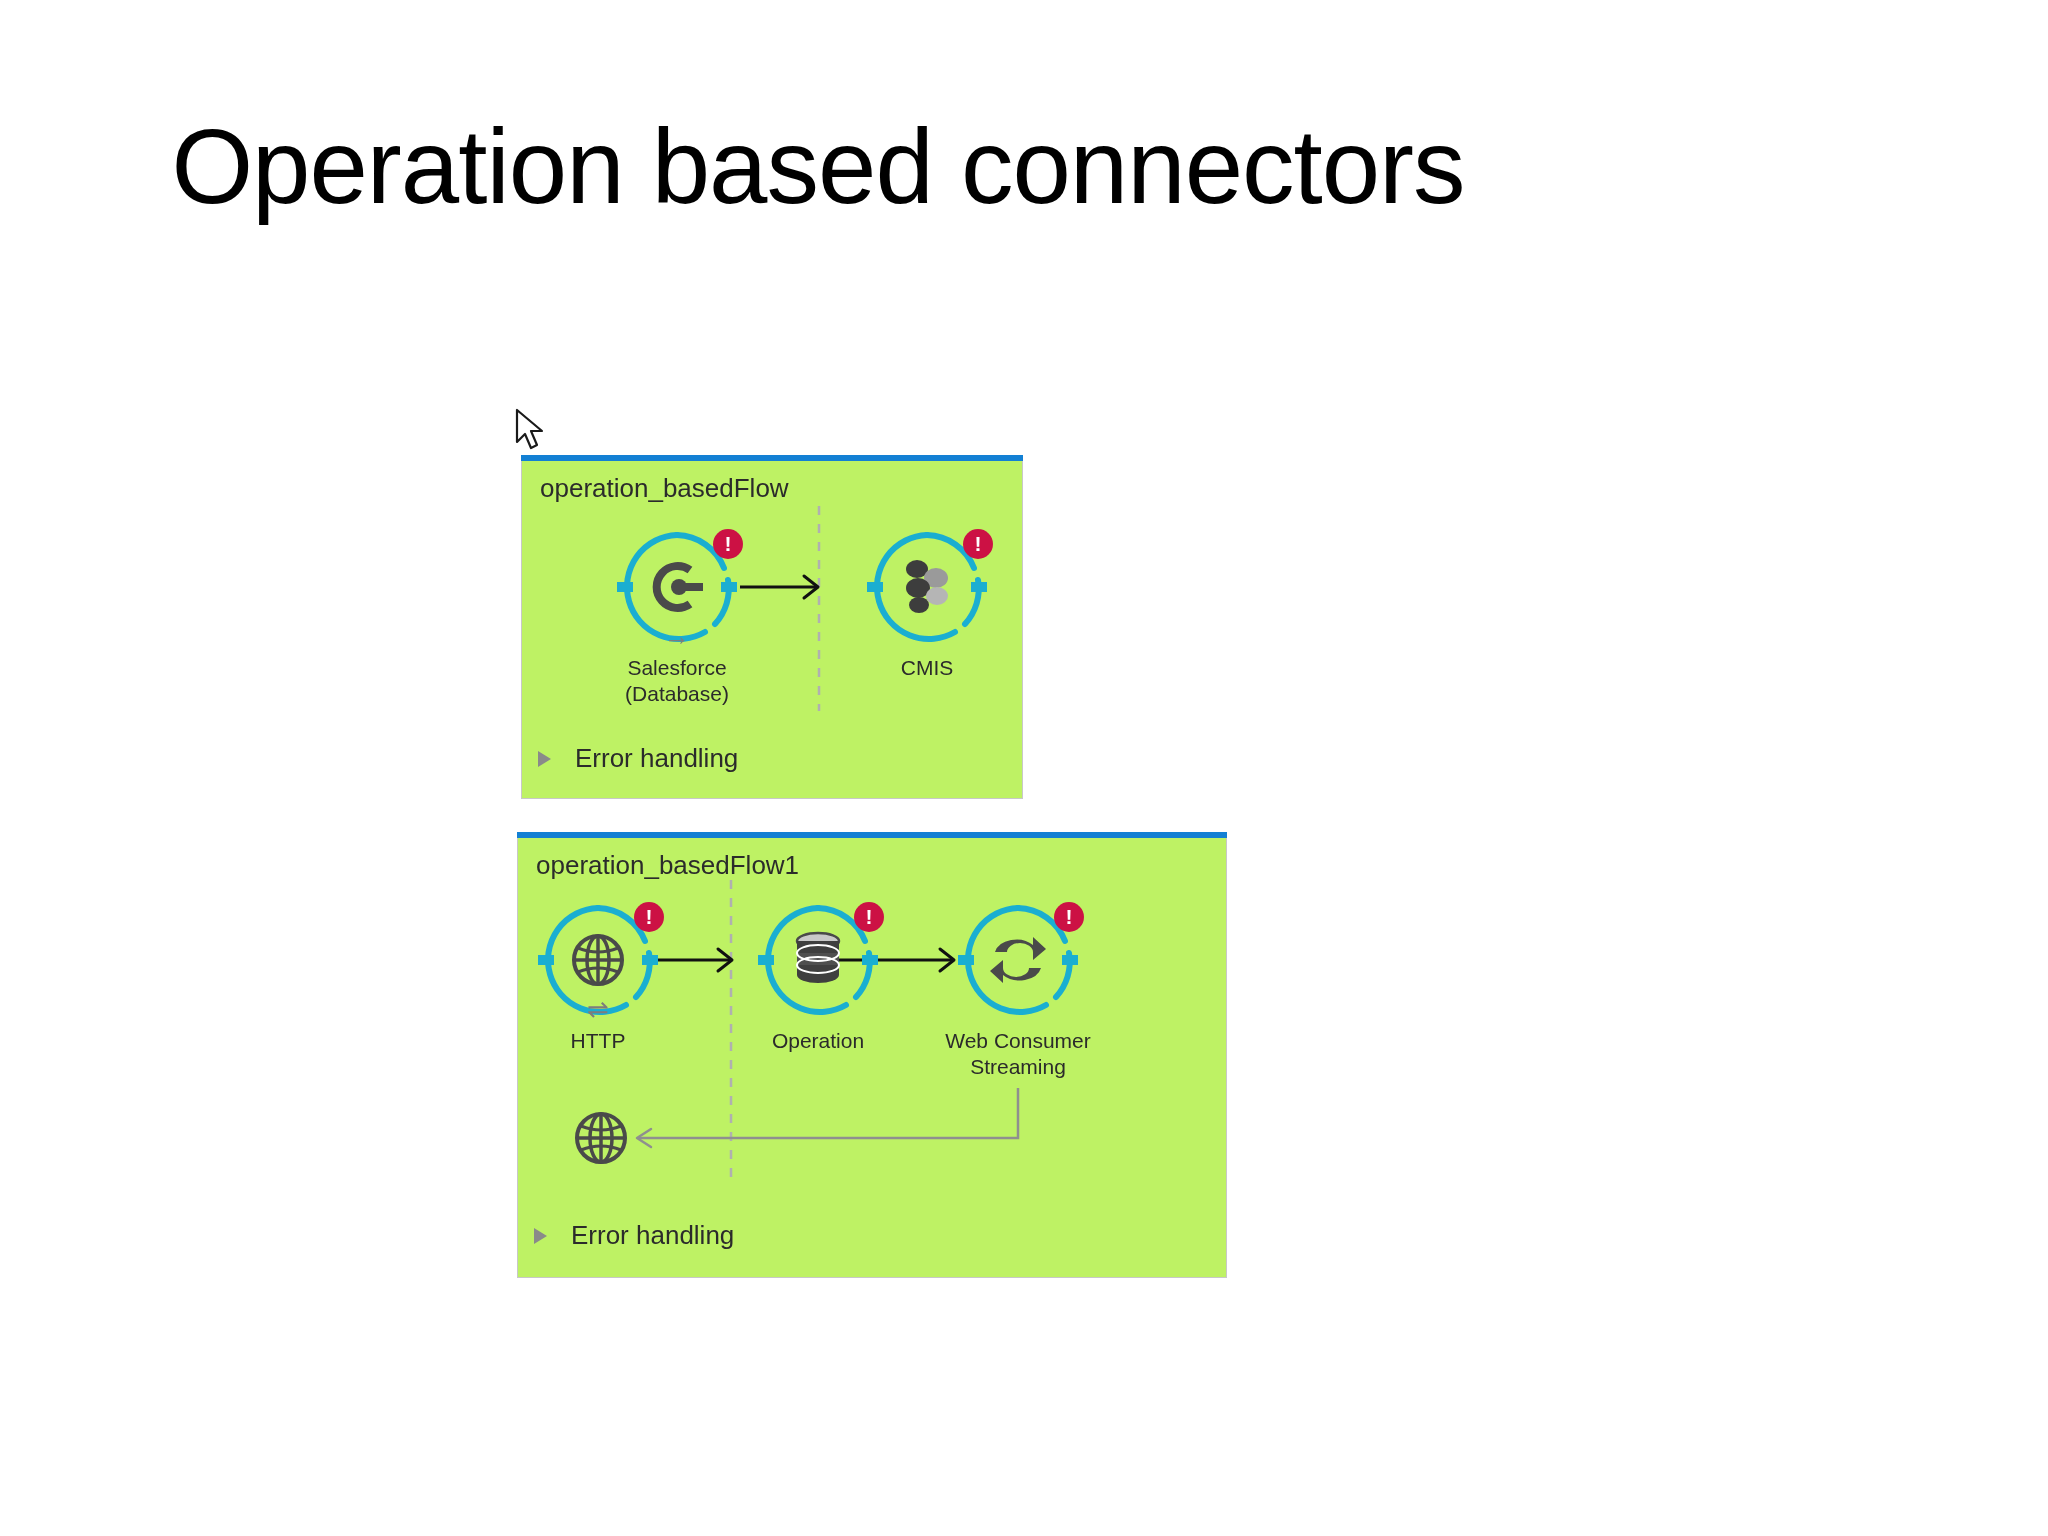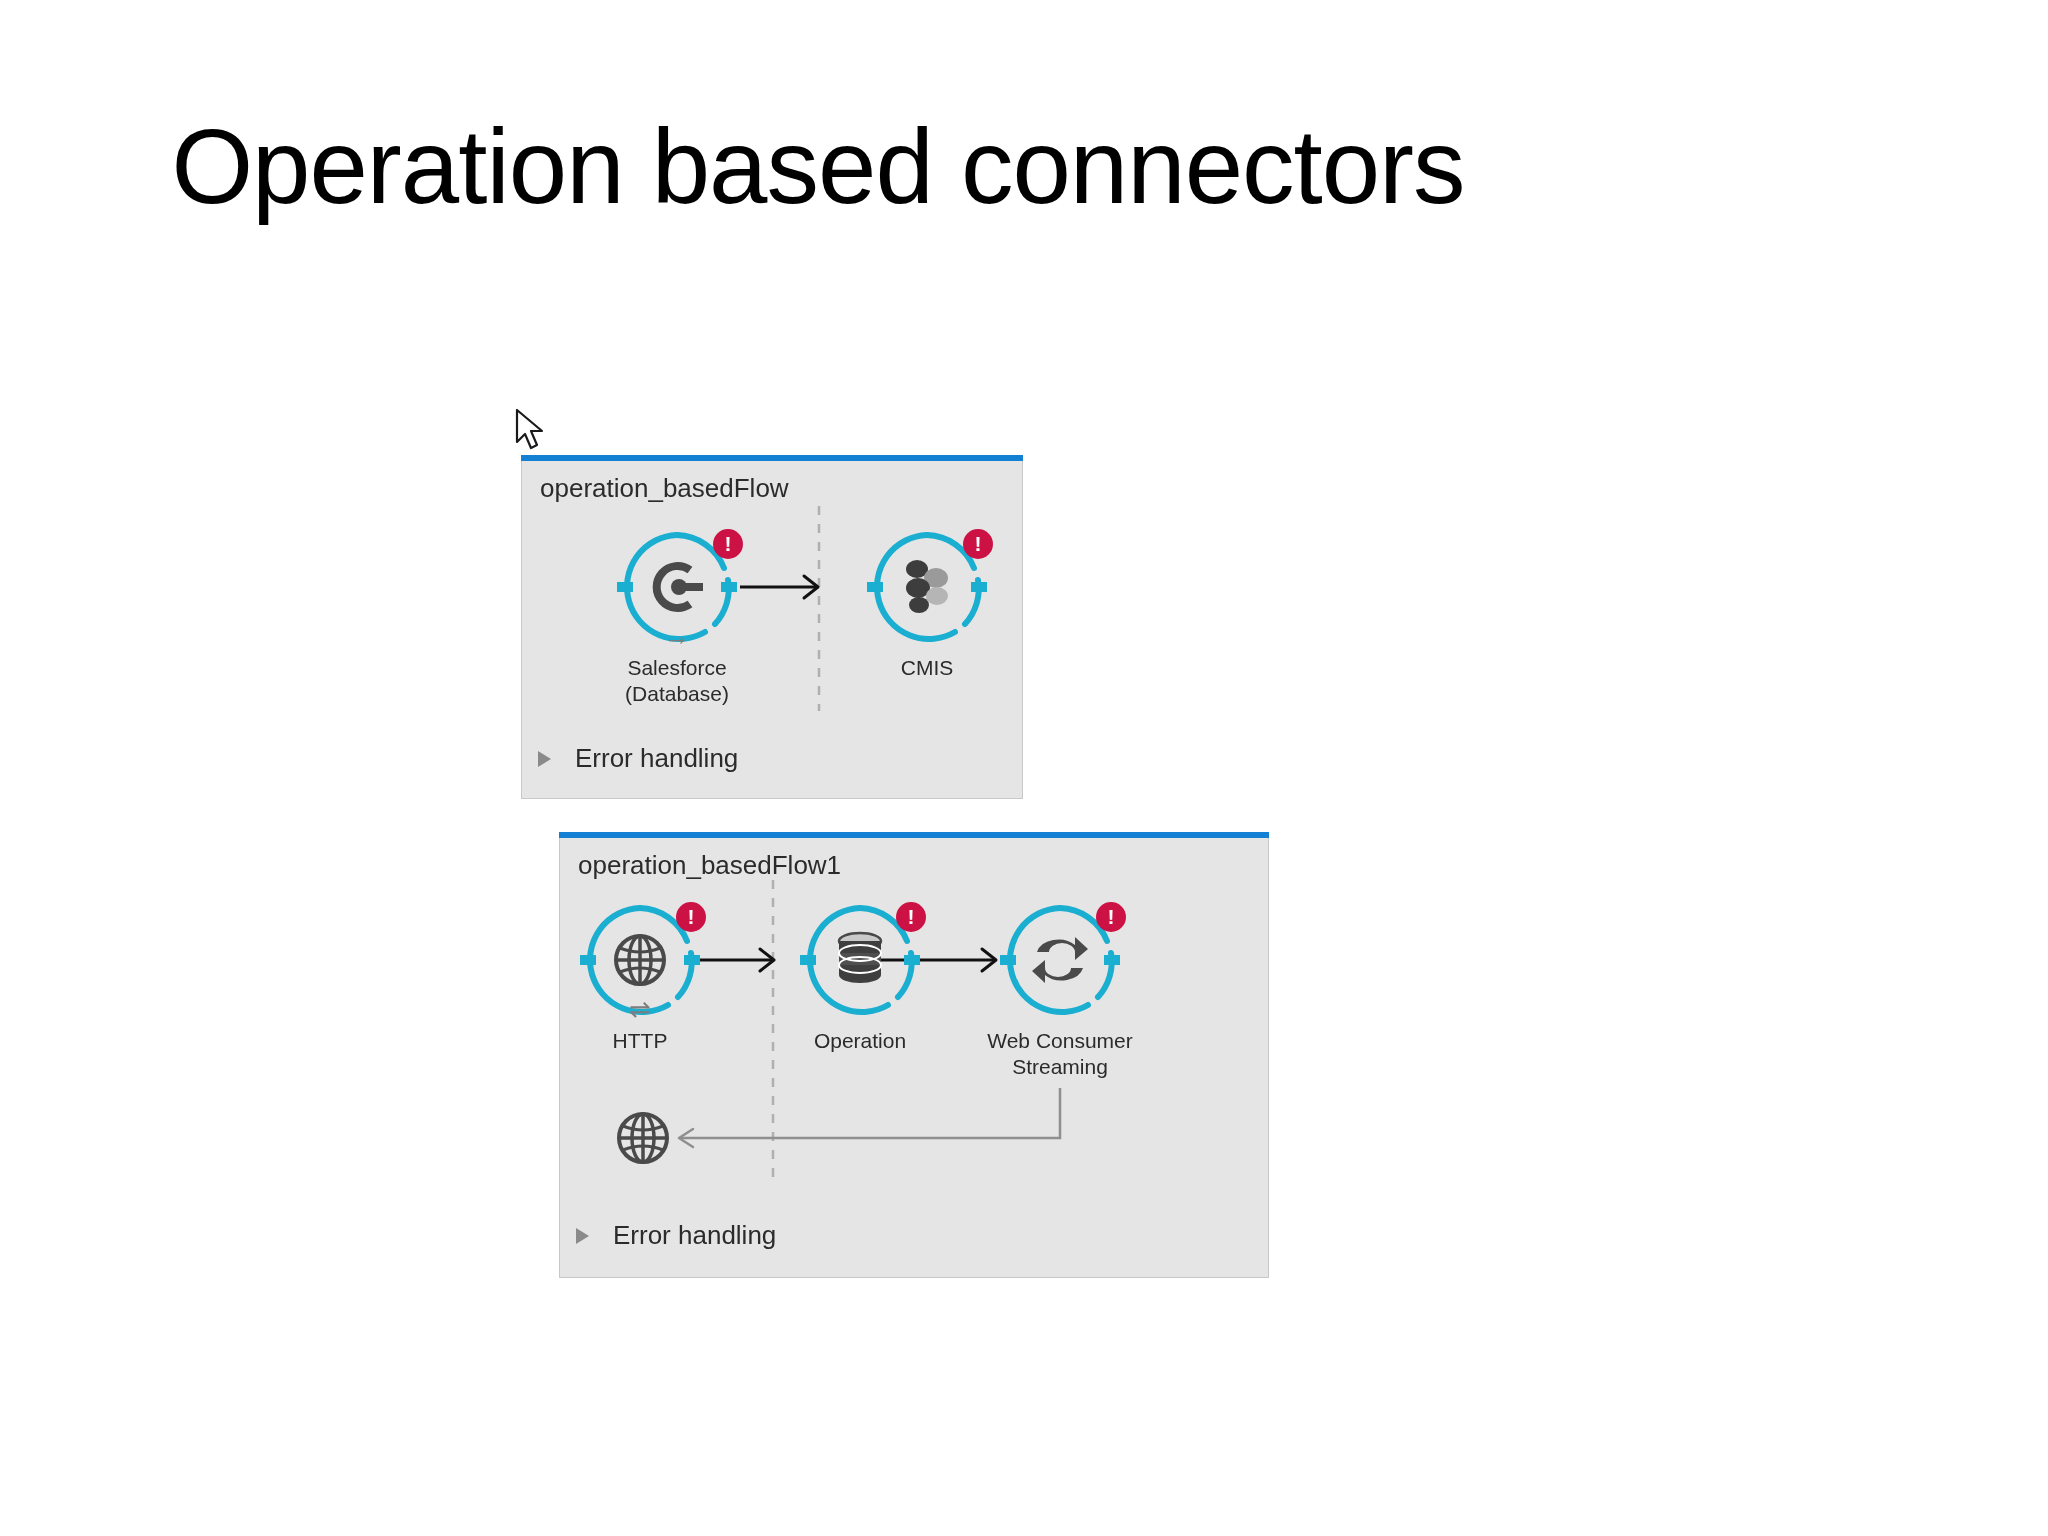--- a/index.html
+++ b/index.html
@@ -37,21 +37,21 @@
     left: 515px;
     top: 408px;
     width: 34px;
     height: 44px;
     pointer-events: none;
   }
 
   
   .flow-panel {
     position: absolute;
-    background: #e5e5e5;
+    background: #bef264;
     border: 1px solid #c8c8c8;
     border-top: none;
     box-sizing: border-box;
   }
   .flow-panel-topbar {
     position: absolute;
     left: -1px;
     top: -6px;
     height: 6px;
     width: calc(100% + 2px);
@@ -216,21 +216,21 @@
       <div>CMIS</div>
     </div>
   </div>
 
   <div class="error-handling" style="top:282px;">
     <span class="tri-right"></span>
     <span>Error handling</span>
   </div>
 </div>
 
-<div class="flow-panel" id="panel-flow2" style="left:559px; top:838px; width:710px; height:440px;">
+<div class="flow-panel" id="panel-flow2" style="left:517px; top:838px; width:710px; height:440px;">
 
   <div class="flow-panel-topbar"></div>
 
   <div class="flow-title">operation_basedFlow1</div>
 
   <svg class="svg-layer" width="710" height="440" viewBox="0 0 710 440">
     <line x1="213" y1="42" x2="213" y2="340" stroke="#b0b0b0" stroke-width="2.5" stroke-dasharray="9 9"></line>
   </svg>
 
   <svg class="svg-layer" width="710" height="440" viewBox="0 0 710 440">

